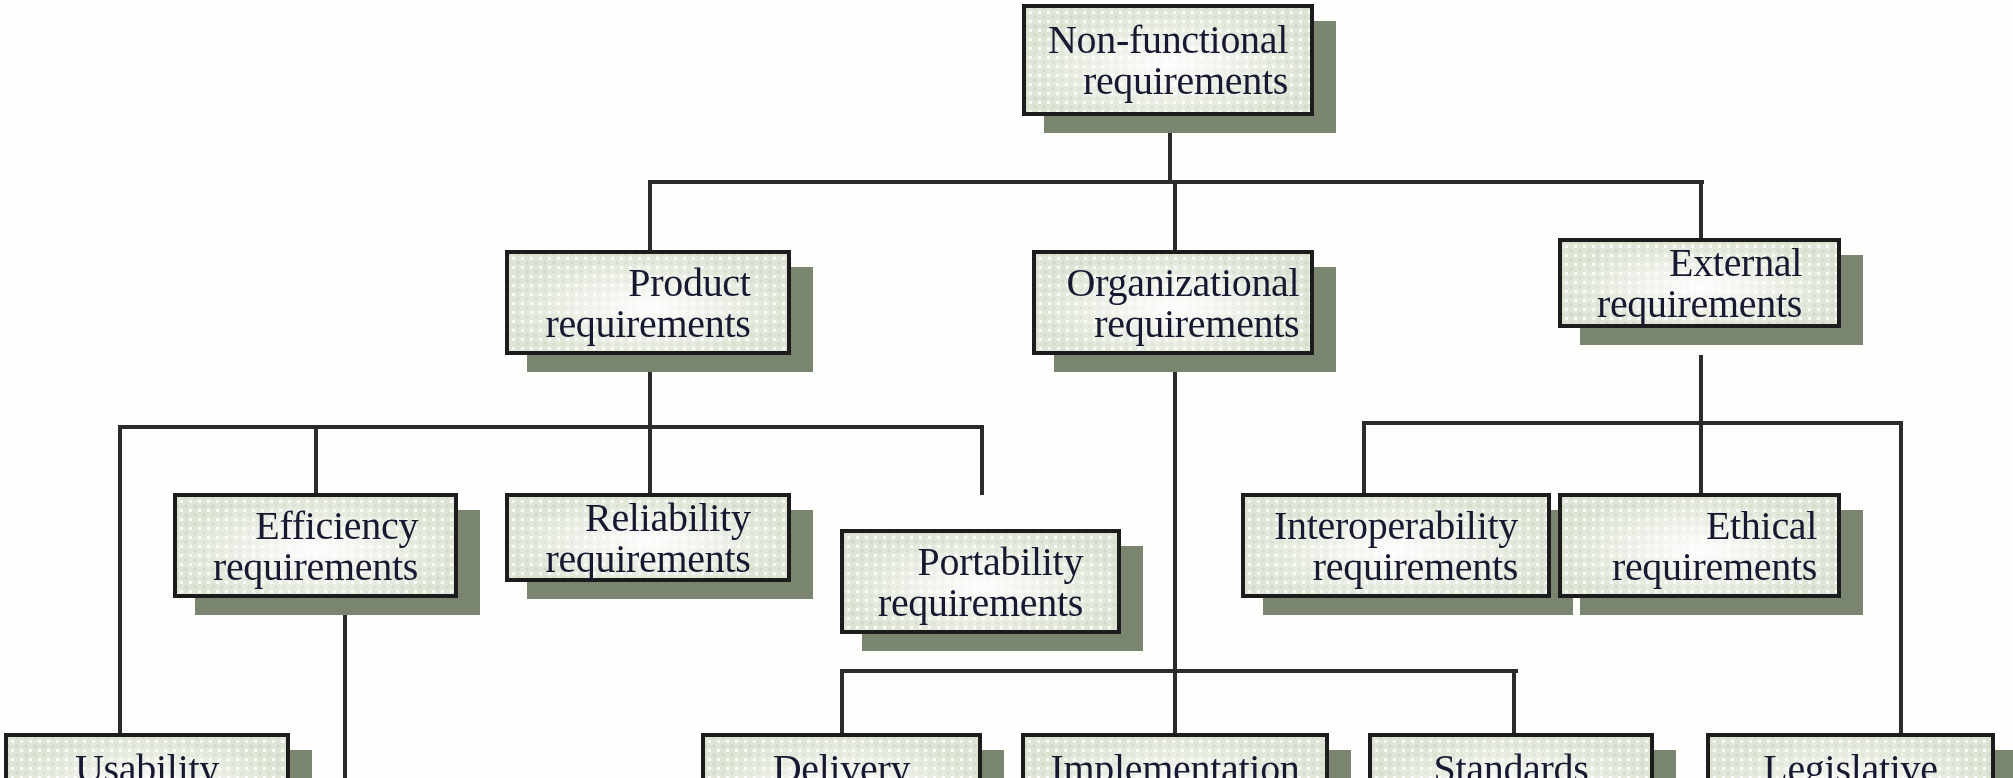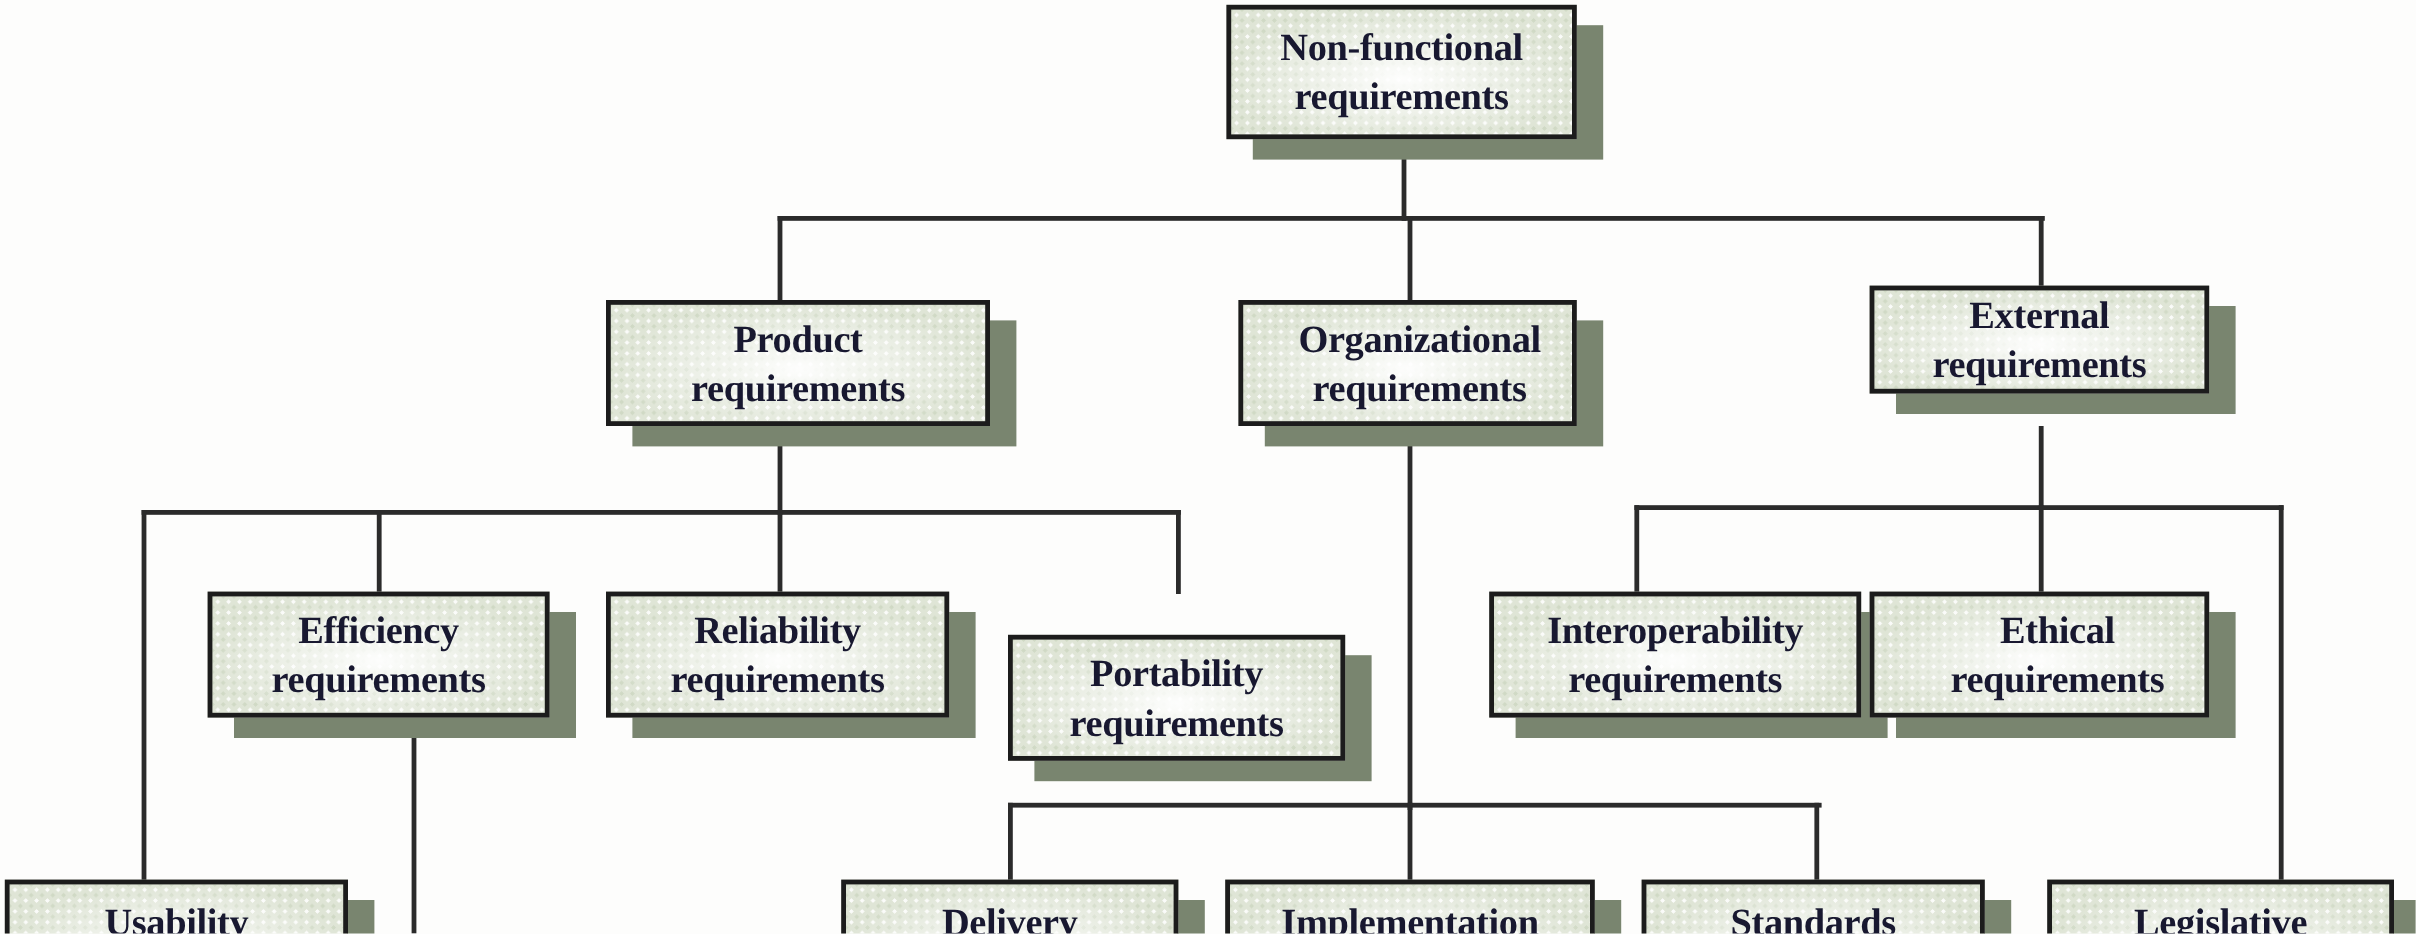--- a/index.html
+++ b/index.html
@@ -25,27 +25,26 @@
     background-image:
       radial-gradient(ellipse at 50% 55%, rgba(255,255,255,0.95) 0%, rgba(255,255,255,0.0) 72%),
       radial-gradient(circle, rgba(255,255,255,0.85) 1.6px, rgba(255,255,255,0) 1.8px),
       radial-gradient(circle, rgba(196,208,183,0.55) 1.6px, rgba(196,208,183,0) 1.8px);
     background-size: 100% 100%, 9px 9px, 9px 9px;
     background-position: 0 0, 0 0, 4.5px 4.5px;
     box-shadow: 22px 17px 0 0 #79856f;
     display: flex;
     align-items: center;
     justify-content: center;
-    text-align: center;
+    text-align: right;
     color: #181830;
-    font-size: 32px;
+    font-size: 40px;
     line-height: 41px;
     white-space: pre-line;
     letter-spacing: -0.3px;
-    font-weight: bold;
   }
   .box.cut {
     align-items: flex-start;
     padding-top: 11px;
   }
   .line {
     position: absolute;
     background: #2b2b2b;
   }
 </style>
@@ -76,33 +75,33 @@
 
   <div class="line" style="left:1699px; top:355px; width:4px;   height:70px;"></div>
   <div class="line" style="left:1362px; top:421px; width:541px; height:4px;"></div>
   <div class="line" style="left:1362px; top:421px; width:4px; height:74px;"></div>
   <div class="line" style="left:1699px; top:421px; width:4px;   height:74px;"></div>
   <div class="line" style="left:1899px; top:421px; width:4px;   height:314px;"></div>
 
   <div class="box" style="left:1022px; top:4px; width:292px; height:112px;">Non-functional
 requirements</div>
 
-  <div class="box" style="left:505px; top:250px; width:320px; height:105px;">Product
+  <div class="box" style="left:505px; top:250px; width:286px; height:105px;">Product
 requirements</div>
 
   <div class="box" style="left:1032px; top:250px; width:282px; height:105px;padding-left:20px;">Organizational
 requirements</div>
 
   <div class="box" style="left:1558px; top:238px; width:283px; height:90px;">External
 requirements</div>
 
   <div class="box" style="left:173px; top:493px; width:285px; height:105px;">Efficiency
 requirements</div>
 
-  <div class="box" style="left:505px; top:493px; width:286px; height:105px;">Reliability
+  <div class="box" style="left:505px; top:493px; width:286px; height:89px;">Reliability
 requirements</div>
 
   <div class="box" style="left:840px; top:493px; width:281px; height:105px;margin-top:36px;">Portability
 requirements</div>
 
   <div class="box" style="left:1241px; top:493px; width:310px; height:105px;">Interoperability
 requirements</div>
 
   <div class="box" style="left:1558px; top:493px; width:283px; height:105px;padding-left:30px;">Ethical
 requirements</div>

